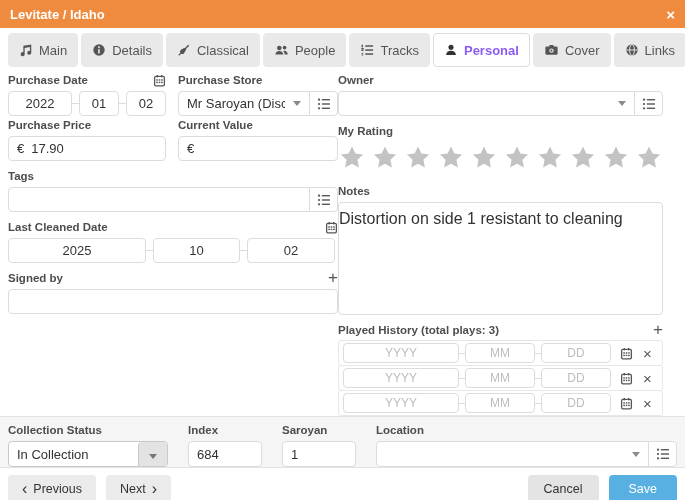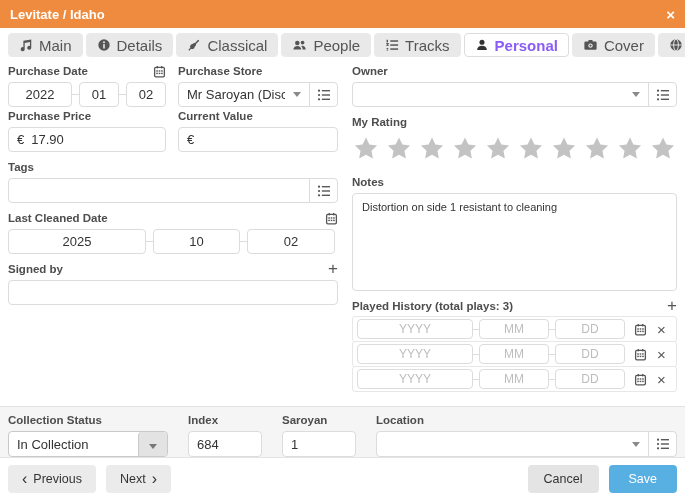--- a/index.html
+++ b/index.html
@@ -8,27 +8,27 @@
 
   .dialog { width:685px; height:500px; display:flex; flex-direction:column; background:#fff; overflow:hidden; }
 
   
   .hdr { height:28px; flex:0 0 28px; background:var(--header-bg,#ef8b3e); display:flex; align-items:center; padding:0 10px; }
   .hdr-title { color:#fff; font-size:13px; font-weight:bold; }
   .hdr-close { margin-left:auto; color:#fff; font-size:15px; font-weight:bold; cursor:pointer; line-height:1; }
 
   
   .tabbar { flex:0 0 30px; display:flex; gap:3px; padding:5px 8px 0 8px; background:#fff; }
-  .tab { display:flex; align-items:center; gap:6px; height:24px; padding:0 10px; background:#e9e9e9;
-         border:1px solid #e9e9e9; border-radius:4px; font-size:15px; color:#555; cursor:pointer; white-space:nowrap; }
+  .tab { display:flex; align-items:center; gap:6px; height:34px; padding:0 10px; background:#e9e9e9;
+         border:1px solid #e9e9e9; border-radius:4px; font-size:13px; color:#555; cursor:pointer; white-space:nowrap; }
   .tab svg { flex:0 0 auto; }
   .tab.active { background:#fff; border-color:#ddd; color:#8b5cf6; font-weight:bold; }
 
   
-  .content { flex:1 1 auto; display:grid; grid-template-columns:330px 325px; column-gap:14px; padding:4px 8px 0 8px; align-content:start; }
+  .content { flex:1 1 auto; display:grid; grid-template-columns:330px 325px; padding:4px 8px 0 8px; align-content:start; }
   .col { display:flex; flex-direction:column; }
 
   .lblrow { display:flex; align-items:center; justify-content:space-between; margin:8px 0 4px 0; height:14px; }
   .lblrow:first-child { margin-top:2px; }
   .lbl { font-size:11.5px; font-weight:bold; color:#4d4d4d; }
 
   .inp { border:1px solid #dcdcdc; border-radius:4px; height:25px; font-size:13px; color:#333;
          font-family:"Liberation Sans",sans-serif; padding:0 8px; outline:none; width:100%; background:#fff; }
   .inp.center { text-align:center; padding:0 2px; }
   .inp::placeholder { color:#bdbdbd; }
@@ -51,22 +51,22 @@
   .pricebox { display:flex; align-items:center; border:1px solid #dcdcdc; border-radius:4px; height:25px; background:#fff; padding:0 8px; gap:7px; }
   .pricebox .cur { font-size:13px; color:#333; flex:0 0 auto; }
   .pricebox input { border:none; outline:none; flex:1 1 auto; min-width:0; font-size:13px; color:#333; font-family:"Liberation Sans",sans-serif; background:transparent; }
 
   .icbtn { cursor:pointer; display:flex; align-items:center; color:#555; }
   .plus { font-size:17px; font-weight:normal; color:#555; line-height:12px; cursor:pointer; }
 
   .stars { display:flex; justify-content:space-between; margin-top:2px; }
   .star { color:var(--star,#c3c3c3); cursor:pointer; }
 
-  textarea.notes { border:1px solid #dcdcdc; border-radius:4px; width:100%; height:98px; resize:none; outline:none;
-                   font-family:"Liberation Sans",sans-serif; font-size:11px; color:#333; padding:7px 9px; }
+  textarea.notes { border:1px solid #dcdcdc; border-radius:4px; width:100%; height:113px; resize:none; outline:none;
+                   font-family:"Liberation Sans",sans-serif; font-size:16px; color:#333; padding:7px 0; }
 
   .ph-row { display:flex; align-items:center; border:1px solid #e7e7e7; border-radius:3px; height:26px; padding:0 4px; gap:0; background:#fff; margin-top:-1px; }
   .ph-row:first-of-type { margin-top:0; }
   .ph-row .inp { height:20px; font-size:12px; }
   .ph-y { width:116px; flex:0 0 116px; }
   .ph-m, .ph-d { width:70px; flex:0 0 70px; }
   .ph-row .dash { flex:0 0 6px; width:6px; }
   .ph-row .icbtn { margin-left:9px; }
   .ph-x { font-size:15px; color:#555; cursor:pointer; margin-left:10px; line-height:1; }
 

